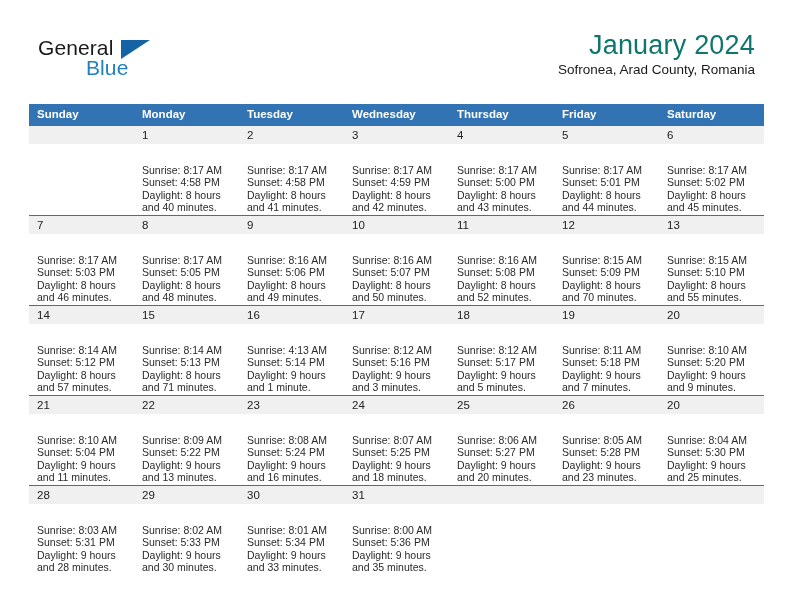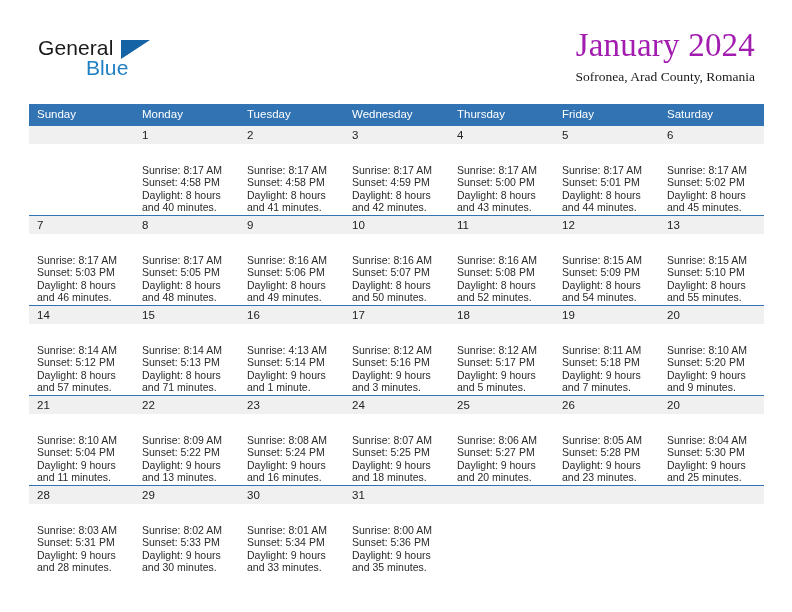--- a/index.html
+++ b/index.html
@@ -62,50 +62,48 @@
     border-bottom: 19px solid transparent;
   }
 
   .title-block {
     position: absolute;
     right: 37px;
     top: 28px;
     text-align: right;
   }
   .month-title {
-    font-size: 33px;
-    color: #a21caf;
+    font-size: 27px;
+    color: #0f766e;
     line-height: 34px;
     font-weight: normal;
     letter-spacing: 0.2px;
-    font-family: Liberation Serif, serif;
   }
   .location {
-    margin-top: 7px;
+    margin-top: 0;
     font-size: 13.5px;
     color: #1a1a1a;
     line-height: 16px;
-    font-family: Liberation Serif, serif;
   }
 
   
   .calendar {
     position: absolute;
     left: 29px;
     top: 104px;
     width: 735px;
     border-collapse: collapse;
     table-layout: fixed;
   }
 
   .calendar th {
     background: #3173b3;
     color: #ffffff;
     font-size: 11.5px;
-    font-weight: normal;
+    font-weight: bold;
     text-align: left;
     padding: 4px 0 4px 8px;
     height: 21px;
     border: none;
   }
 
   .calendar td {
     vertical-align: top;
     padding: 0;
     border: none;
@@ -309,21 +307,21 @@
               </div>
             </div>
           </td>
           <td>
             <div class="daycell">
               <div class="daynum-bar">12</div>
               <div class="details">
                 <div>Sunrise: 8:15 AM</div>
                 <div>Sunset: 5:09 PM</div>
                 <div>Daylight: 8 hours</div>
-                <div>and 54 minutes.</div>
+                <div>and 70 minutes.</div>
               </div>
             </div>
           </td>
           <td>
             <div class="daycell">
               <div class="daynum-bar">13</div>
               <div class="details">
                 <div>Sunrise: 8:15 AM</div>
                 <div>Sunset: 5:10 PM</div>
                 <div>Daylight: 8 hours</div>

